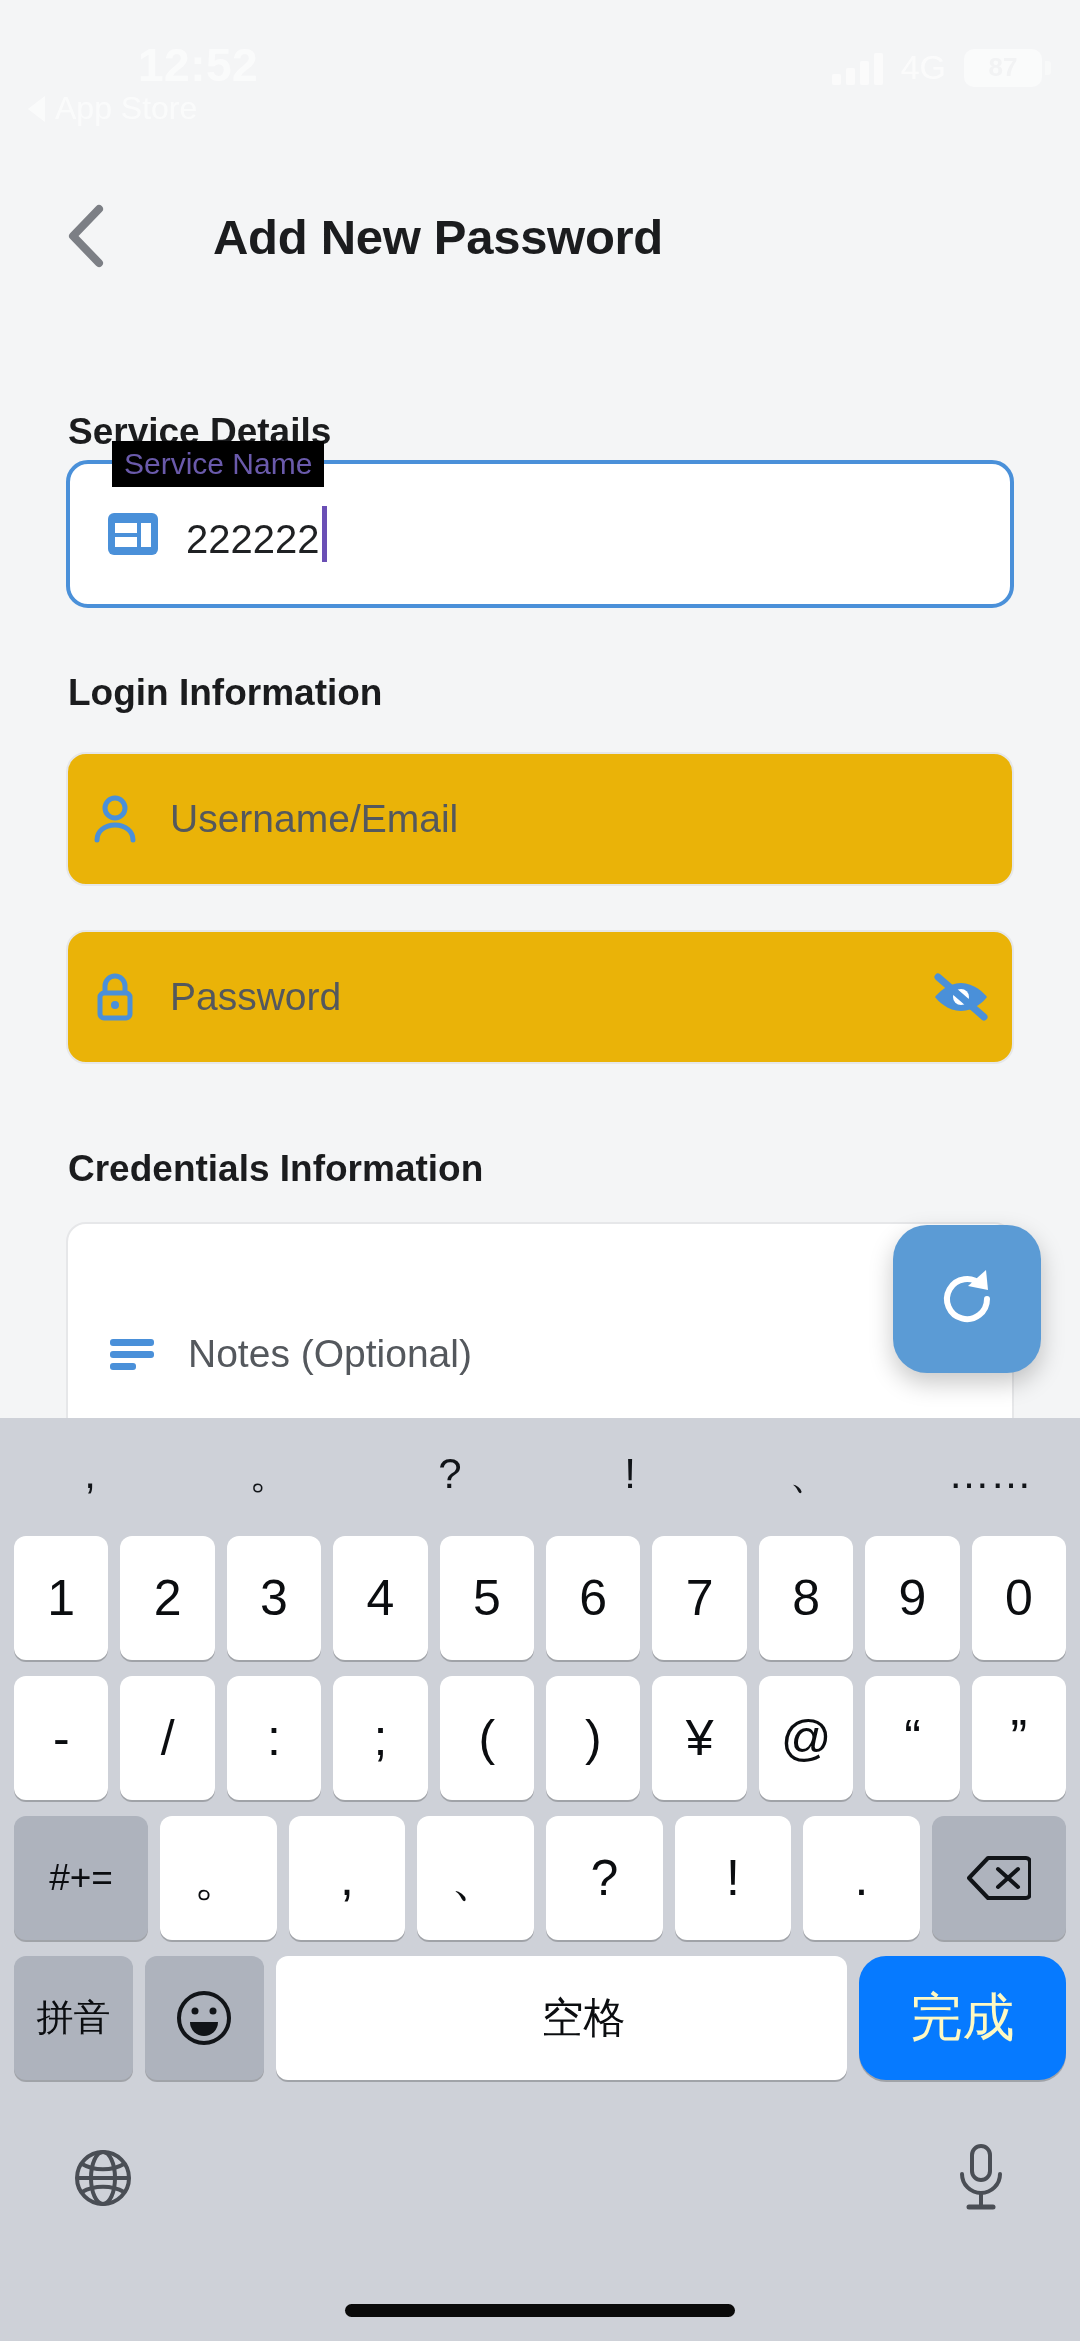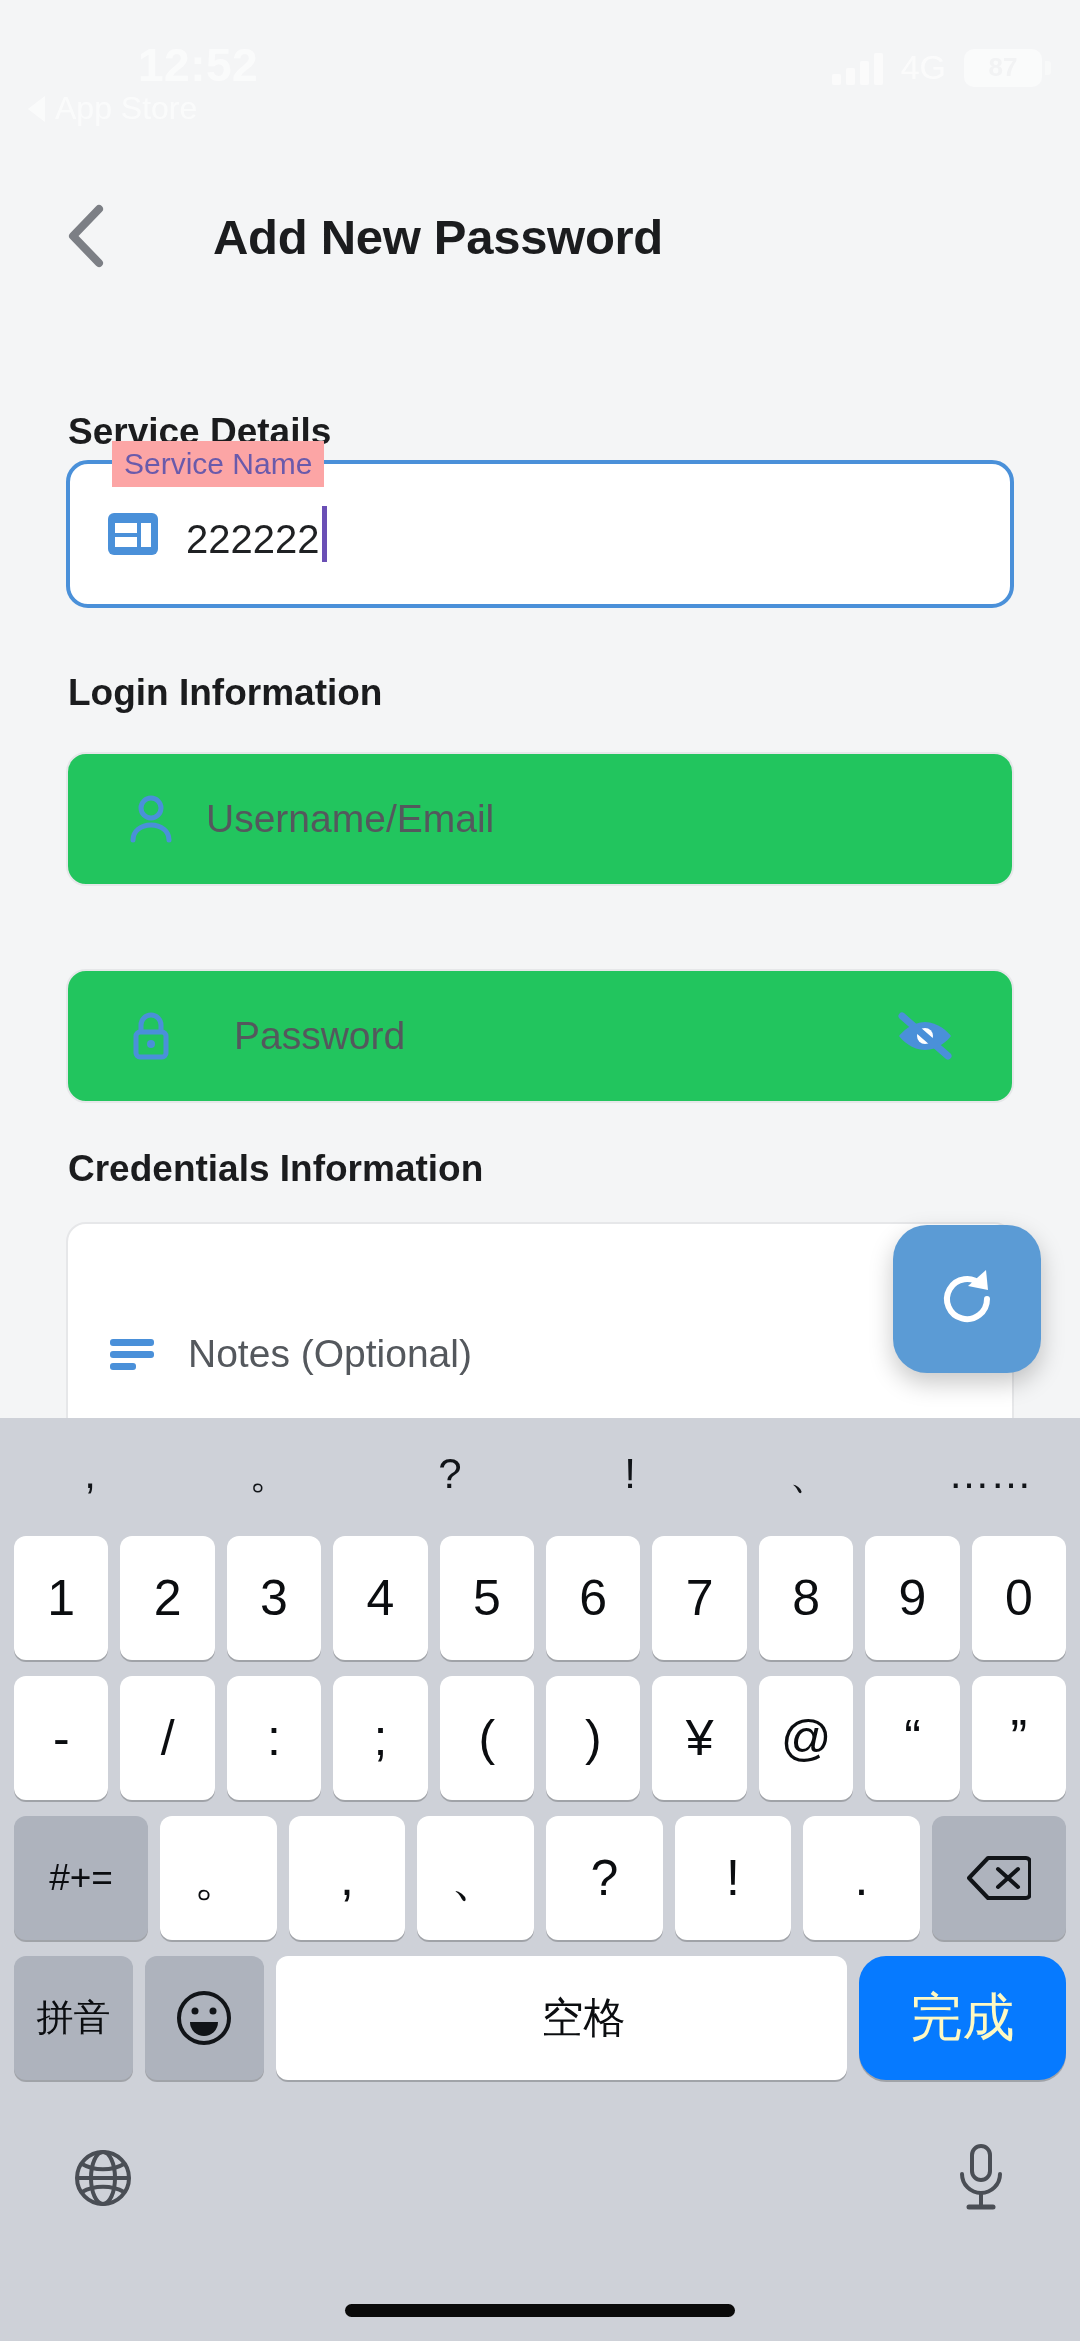--- a/index.html
+++ b/index.html
@@ -89,41 +89,41 @@
   
   .outlined-field {
     position: absolute; left: 66px; top: 460px;
     width: 948px; height: 148px;
     border: 4px solid #4a90d9; border-radius: 22px;
     background: #ffffff;
     display: flex; align-items: center; padding: 0 32px;
   }
   .float-label {
     position: absolute; left: 42px; top: -23px;
-    background: #fca5a5; padding: 0 12px;
+    background: #000000; padding: 0 12px;
     font-size: 30px; color: #6a5aab; line-height: 46px;
   }
   .field-icon { width: 62px; display: flex; align-items: center; justify-content: center; }
   .field-text {
     margin-left: 22px; font-size: 40px; color: #1f2123;
     display: flex; align-items: flex-end;
   }
   .caret {
     display: inline-block; width: 5px; height: 56px;
     background: #6a4fb5; margin-left: 3px;
   }
 
   
   .card-field {
     position: absolute; left: 66px; width: 948px; height: 134px;
-    background: #22c55e; border: 2px solid #e6e7e9; border-radius: 20px;
-    display: flex; align-items: center; padding: 0 52px;
+    background: #eab308; border: 2px solid #e6e7e9; border-radius: 20px;
+    display: flex; align-items: center; padding: 0 16px;
   }
   #f-username { top: 752px; }
-  #f-password { top: 969px; gap: 28px; }
+  #f-password { top: 930px; }
   .placeholder {
     margin-left: 24px; font-size: 39px; color: #54585d;
   }
   .trailing-icon {
     margin-left: auto; display: flex; align-items: center; justify-content: center;
     width: 70px; height: 70px;
   }
 
   
   .notes-card {

